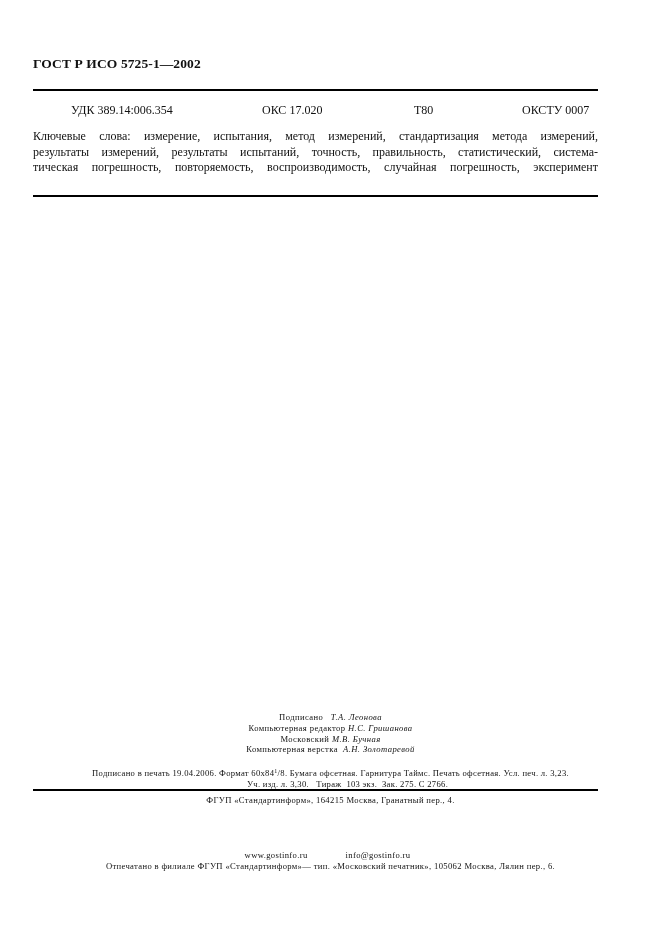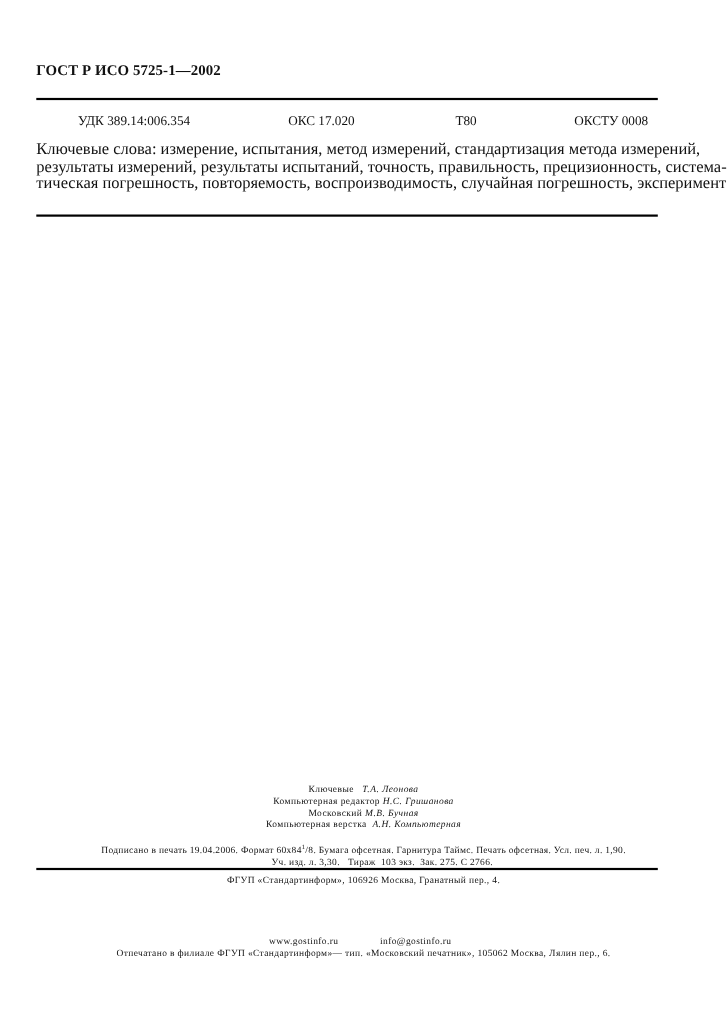--- a/index.html
+++ b/index.html
@@ -48,21 +48,21 @@
     .classif-row span {
       position: absolute;
       top: 0;
       white-space: nowrap;
     }
     .keywords {
       position: absolute;
       left: 33px;
       top: 117px;
       width: 565px;
-      font-size: 15px;
+      font-size: 12px;
       line-height: 15.5px;
       text-align: justify;
     }
     .keywords .line {
       display: block;
       text-align: justify;
       text-align-last: justify;
       white-space: nowrap;
     }
     .keywords .line.last {
@@ -120,58 +120,58 @@
 <div class="page">
 
   <div class="doc-title">ГОСТ Р ИСО 5725-1—2002</div>
 
   <div class="rule thick" style="top:77px;"></div>
 
   <div class="classif-row">
     <span style="left:0px;margin-left:38px;">УДК 389.14:006.354</span>
     <span style="left:229px;">ОКС 17.020</span>
     <span style="left:381px;">Т80</span>
-    <span style="left:489px;">ОКСТУ 0008</span>
+    <span style="left:489px;">ОКСТУ 0007</span>
   </div>
 
   <div class="keywords">
     <span class="line">Ключевые слова: измерение, испытания, метод измерений, стандартизация метода измерений,</span>
-    <span class="line">результаты измерений, результаты испытаний, точность, правильность, прецизионность, система-</span>
+    <span class="line">результаты измерений, результаты испытаний, точность, правильность, статистический, система-</span>
     <span class="line">тическая погрешность, повторяемость, воспроизводимость, случайная погрешность, эксперимент</span>
   </div>
 
   <div class="rule thin" style="top:183px;"></div>
 
   <div class="credits">
     <div>
-      <span>Ключевые</span>&nbsp;&nbsp;
+      <span>Подписано</span>&nbsp;&nbsp;
       <span class="name">Т.А. Леонова</span>
     </div>
     <div>
       <span>Компьютерная редактор</span>
       <span class="name">Н.С. Гришанова</span>
     </div>
     <div>
       <span>Московский</span>
       <span class="name">М.В. Бучная</span>
     </div>
     <div>
       <span>Компьютерная верстка</span>&nbsp;
-      <span class="name">А.Н. Компьютерная</span>
+      <span class="name">А.Н. Золотаревой</span>
     </div>
   </div>
 
   <div class="imprint">
-    <div><span>Подписано в печать 19.04.2006. Формат 60x84</span><sup>1</sup><span>/8</span><span>. Бумага офсетная. Гарнитура Таймс. Печать офсетная. Усл. печ. л. 1,90.</span></div>
+    <div><span>Подписано в печать 19.04.2006. Формат 60x84</span><sup>1</sup><span>/8</span><span>. Бумага офсетная. Гарнитура Таймс. Печать офсетная. Усл. печ. л. 3,23.</span></div>
     <div class="l2" style="white-space:pre;">Уч. изд. л. 3,30.   Тираж  103 экз.  Зак. 275. С 2766.</div>
   </div>
 
   <div class="rule thick" style="top:777px;"></div>
 
   <div class="publisher">
-    <div>ФГУП «Стандартинформ», 106926 Москва, Гранатный пер., 4.</div>
+    <div>ФГУП «Стандартинформ», 164215 Москва, Гранатный пер., 4.</div>
     <div class="web-row">
       <span class="url">www.gostinfo.ru</span><span class="gap"></span><span>info@gostinfo.ru</span>
     </div>
     <div>Отпечатано в филиале ФГУП «Стандартинформ»— тип. «Московский печатник», 105062 Москва, Лялин пер., 6.</div>
   </div>
 
 </div>
 
 </body></html>

